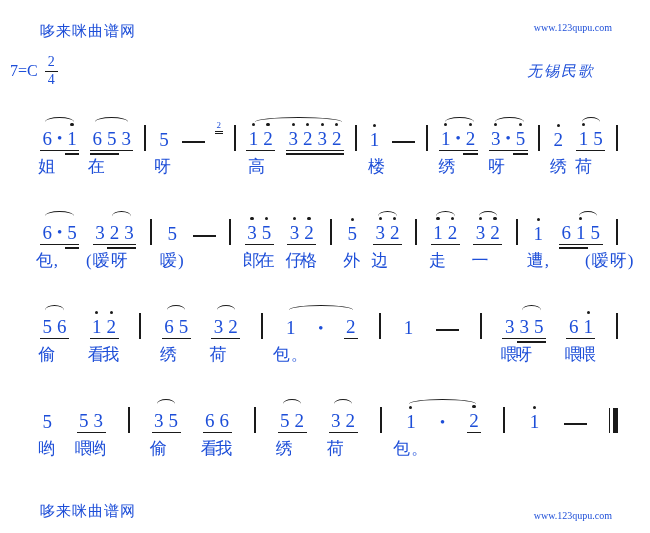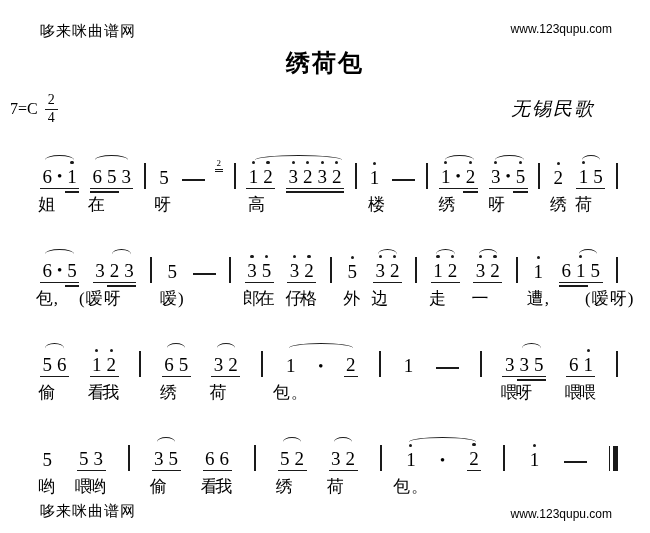--- a/index.html
+++ b/index.html
@@ -1,44 +1,44 @@
 <!DOCTYPE html>
 <html><head>
 <meta charset="utf-8">
 <style>
   html,body{margin:0;padding:0;background:#fff;}
   .page{
     position:relative;
     width:650px;height:533px;
     background:#fff;
-    color:#000000;
+    color:#1d4ed8;
     font-family:"Liberation Serif", serif;
     overflow:hidden;
   }
   
   .hdr{
     display:flex;justify-content:space-between;align-items:flex-start;
     padding:22px 38px 0 40px;
   }
   .site-name{font-size:15px;letter-spacing:1px;}
-  .site-url{font-family:Liberation Sans, sans-serif;font-size:12px;}
+  .site-url{font-family:Liberation Serif, serif;font-size:10px;}
   .title{
     text-align:center;font-size:24px;font-weight:bold;
     letter-spacing:2px;margin-top:6px;
     font-family:"DejaVu Sans", sans-serif;
   }
   .keyrow{
     display:flex;justify-content:space-between;align-items:center;
     padding:14px 55px 0 10px;
   }
   .keysig{font-size:16px;display:inline-flex;align-items:center;gap:7px;}
   .frac{display:inline-flex;flex-direction:column;align-items:center;line-height:1.05;font-size:14px;}
   .frac .num{border-bottom:1.2px solid #1a1a1a;padding:0 3px 1px;}
   .frac .den{padding-top:1px;}
-  .source{font-size:19px;letter-spacing:2px;font-style:italic;}
+  .source{font-size:15px;letter-spacing:2px;font-style:italic;}
   .ftr{
     position:absolute;left:40px;right:38px;bottom:12px;
     display:flex;justify-content:space-between;align-items:flex-end;
   }
   
   .score{padding:24px 0 0 40px;}
   .line{margin-bottom:27px;width:578px;}
   .notes-row{
     position:relative;
     display:flex;justify-content:space-between;align-items:flex-end;
@@ -85,21 +85,20 @@
 </head>
 <body>
 
 <div class="page">
 
   <div class="hdr">
     <span class="site-name">哆来咪曲谱网</span>
     <span class="site-url">www.123qupu.com</span>
   </div>
 
-  <div class="title">绣荷包</div>
 
   <div class="keyrow">
     <span class="keysig">
       <span>7=C</span>
       <span class="frac">
         <span class="num">2</span>
         <span class="den">4</span>
       </span>
     </span>
     <span class="source">无锡民歌</span>
@@ -234,21 +233,21 @@
           <span class="bar"></span>
           <div class="slur" style="left: 5.25px; width: 28.7656px; top: 6px;"></div>
           <div class="slur" style="left: 72.4375px; width: 18.5px; top: 6px;"></div>
           <div class="slur" style="left: 338.234px; width: 18.5px; top: 6px;"></div>
           <div class="slur" style="left: 396.078px; width: 18.5px; top: 6px;"></div>
           <div class="slur" style="left: 438.5px; width: 18.5px; top: 6px;"></div>
           <div class="slur" style="left: 538.766px; width: 18.5px; top: 6px;"></div>
         </div>
         <div class="lyrics-row">
           <span class="lyr" style="left: -4.375px;">包,</span>
-          <span class="lyr" style="left: 39px;">(嗳呀</span>
+          <span class="lyr" style="left: 46px;">(嗳呀</span>
           <span class="lyr" style="left: 119.945px;">嗳)</span>
           <span class="lyr" style="left: 203.047px;">郎</span>
           <span class="lyr" style="left: 217.547px;">在</span>
           <span class="lyr" style="left: 245.469px;">仔</span>
           <span class="lyr" style="left: 259.969px;">格</span>
           <span class="lyr" style="left: 303.312px;">外</span>
           <span class="lyr" style="left: 331.234px;">边</span>
           <span class="lyr" style="left: 389.078px;">走</span>
           <span class="lyr" style="left: 431.5px;">一</span>
           <span class="lyr" style="left: 486.719px;">遭,</span>

